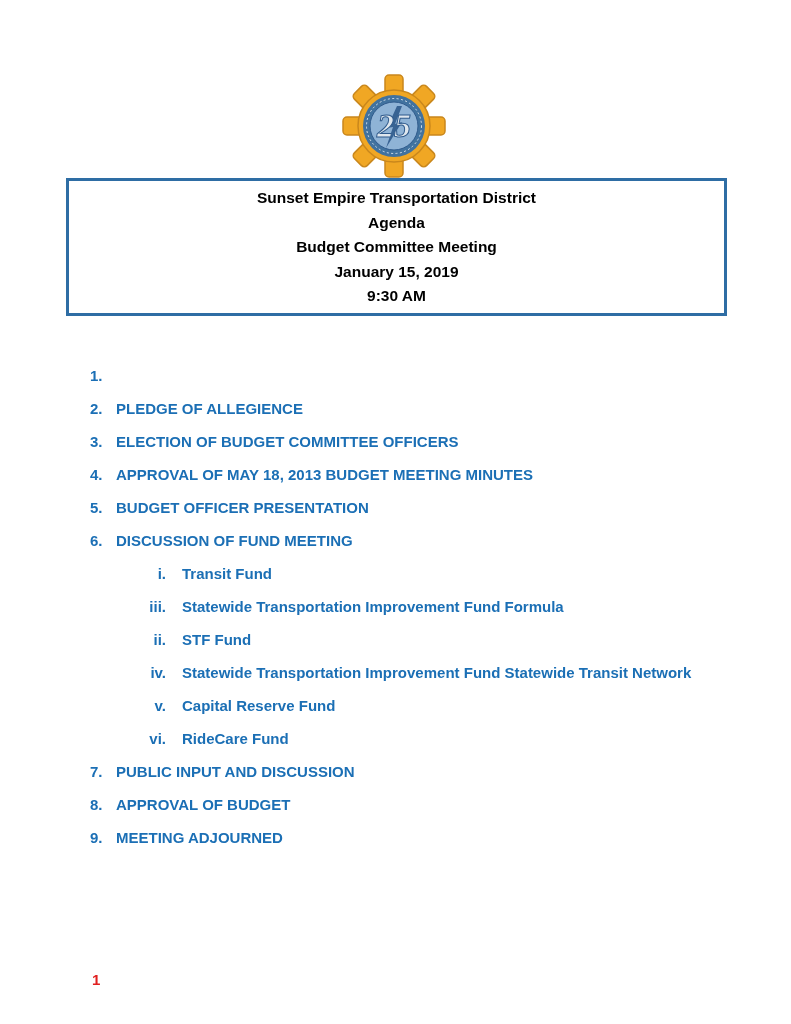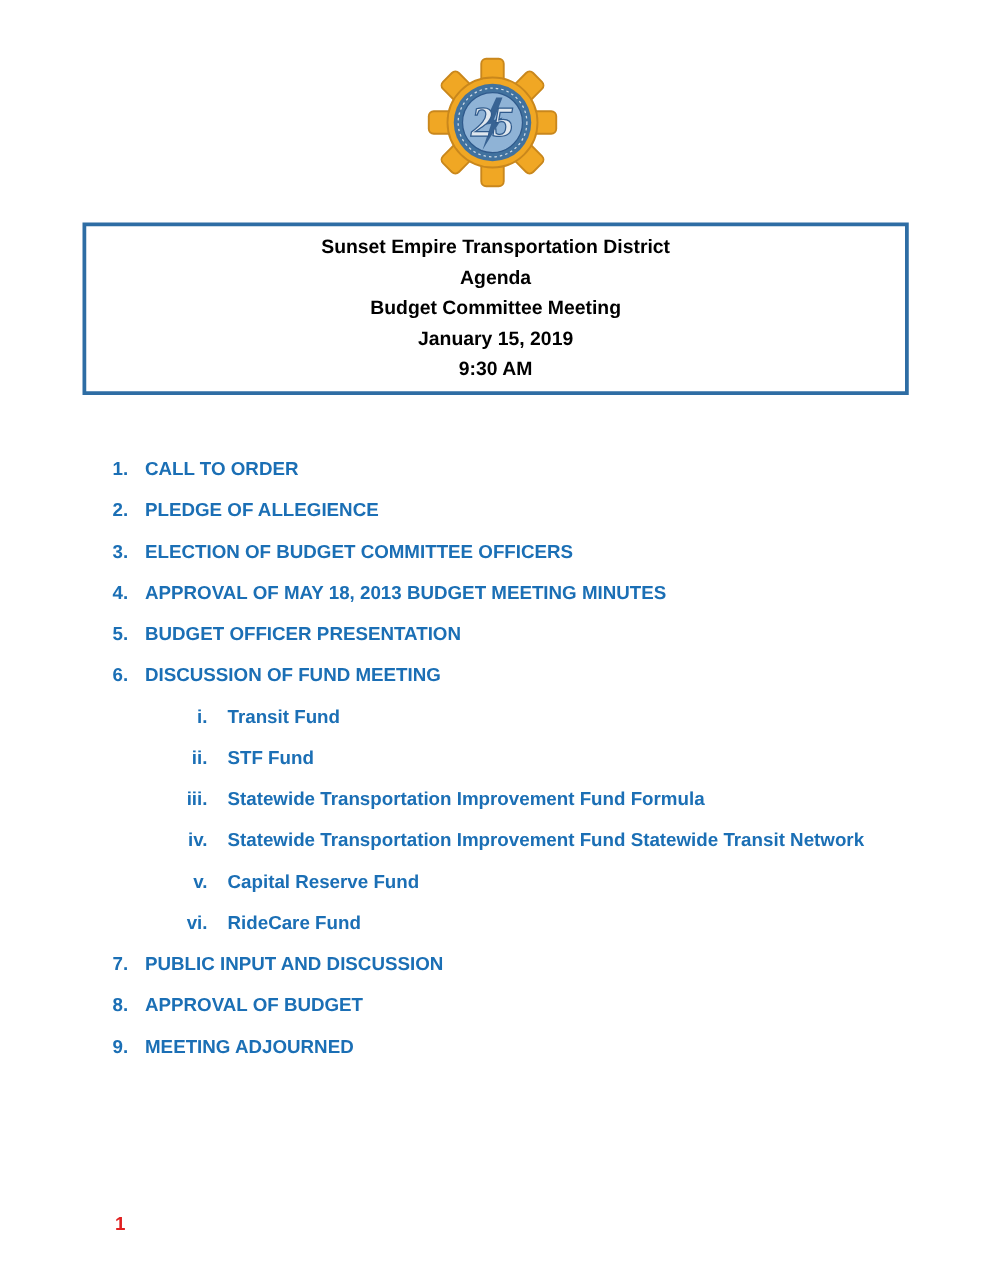--- a/index.html
+++ b/index.html
@@ -9,21 +9,21 @@
     height: 1024px;
     background: #ffffff;
     font-family: "Liberation Sans", sans-serif;
     overflow: hidden;
   }
 
   
   .logo {
     position: absolute;
     left: 338px;
-    top: 44px;
+    top: 72px;
     width: 112px;
     height: 108px;
   }
   .logo svg { width: 100%; height: 100%; display: block; }
 
   
   .header-box {
     position: absolute;
     left: 66px;
     top: 178px;
@@ -134,21 +134,20 @@
     <div>Sunset Empire Transportation District</div>
     <div>Agenda</div>
     <div>Budget Committee Meeting</div>
     <div>January 15, 2019</div>
     <div>9:30 AM</div>
   </div>
 
   <div class="agenda" id="agenda-list">
       <div class="row">
         <span class="num">1.</span>
-        <span class="label">CALL TO ORDER</span>
       </div>
       <div class="row">
         <span class="num">2.</span>
         <span class="label">PLEDGE OF ALLEGIENCE</span>
       </div>
       <div class="row">
         <span class="num">3.</span>
         <span class="label">ELECTION OF BUDGET COMMITTEE OFFICERS</span>
       </div>
       <div class="row">
@@ -161,28 +160,28 @@
       </div>
       <div class="row">
         <span class="num">6.</span>
         <span class="label">DISCUSSION OF FUND MEETING</span>
       </div>
       <div class="row sub">
         <span class="num">i.</span>
         <span class="label">Transit Fund</span>
       </div>
       <div class="row sub">
+        <span class="num">iii.</span>
+        <span class="label">Statewide Transportation Improvement Fund Formula</span>
+      </div>
+      <div class="row sub">
         <span class="num">ii.</span>
         <span class="label">STF Fund</span>
       </div>
       <div class="row sub">
-        <span class="num">iii.</span>
-        <span class="label">Statewide Transportation Improvement Fund Formula</span>
-      </div>
-      <div class="row sub">
         <span class="num">iv.</span>
         <span class="label">Statewide Transportation Improvement Fund Statewide Transit Network</span>
       </div>
       <div class="row sub">
         <span class="num">v.</span>
         <span class="label">Capital Reserve Fund</span>
       </div>
       <div class="row sub">
         <span class="num">vi.</span>
         <span class="label">RideCare Fund</span>

